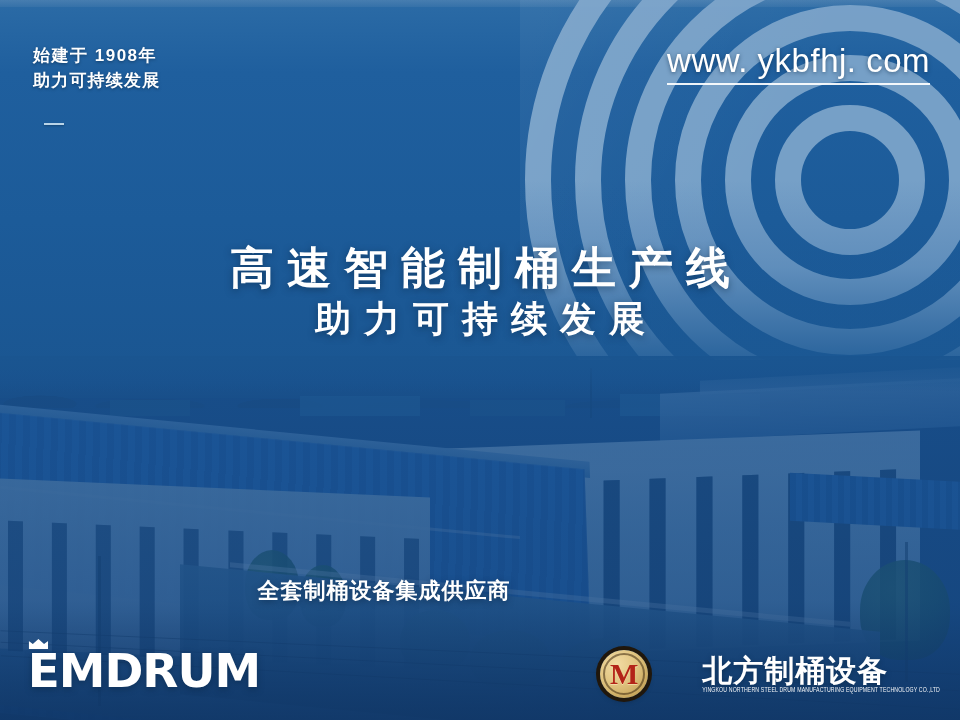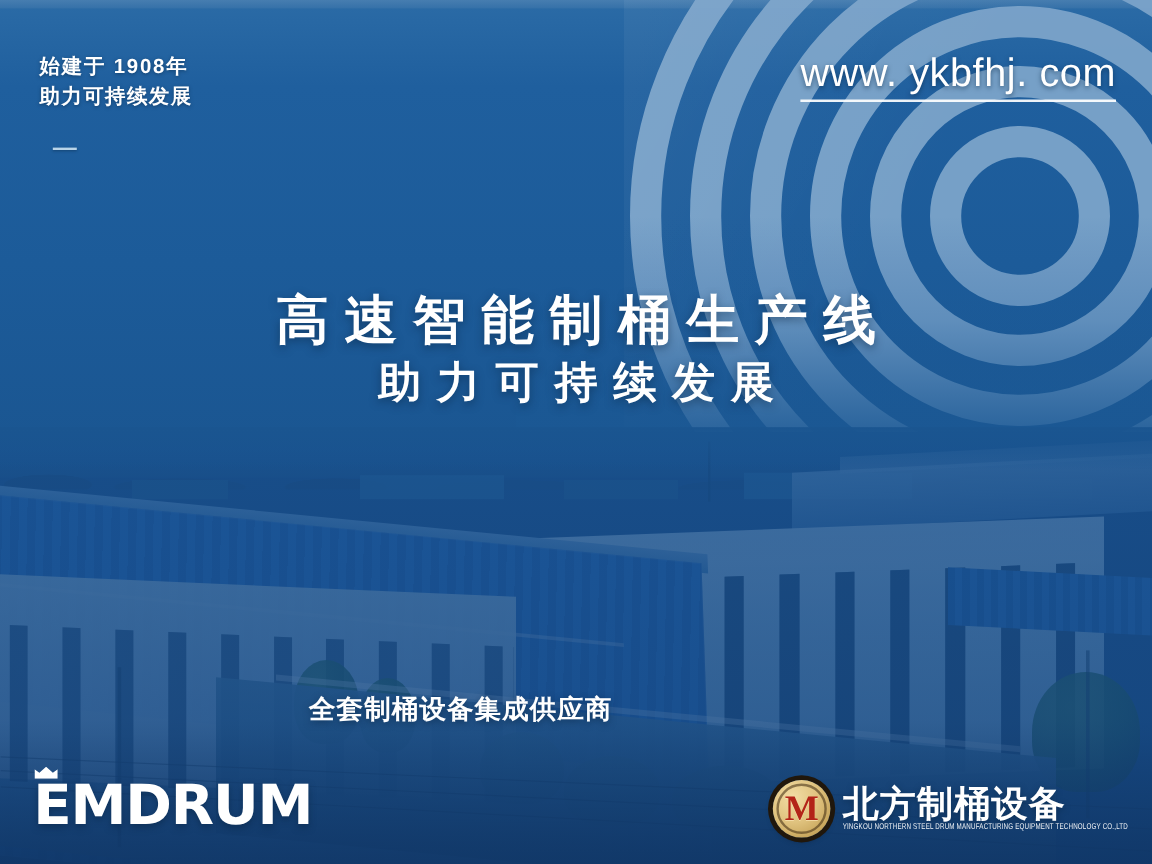--- a/index.html
+++ b/index.html
@@ -304,21 +304,21 @@
   .medallion::before {
     content:""; position:absolute; inset:3px; border-radius:50%;
     border:2px solid rgba(60,40,14,.55);
   }
   .medallion .m-letter {
     position:relative; z-index:2;
     font-family:"Liberation Serif","DejaVu Serif",serif;
     font-size:30px; font-weight:bold; color:#b32418; line-height:1;
     text-shadow:0 1px 0 rgba(255,235,190,.6);
   }
-  .logo-right .txtwrap { display:flex; flex-direction:column; gap:2px; }
+  .logo-right .txtwrap { display:flex; flex-direction:column; gap:2px;margin-left:44px; }
   .logo-right .cn2 {
     font-size:30px; font-weight:bold; color:#ffffff;
     letter-spacing:1px; line-height:1.05;
     text-shadow:0 2px 5px rgba(8,34,62,.55);
   }
   .logo-right .en2 {
     font-size:5.2px; color:#ffffff; letter-spacing:.15px;
     white-space:nowrap; line-height:1;
     transform:scaleY(1.35); transform-origin:left center;
     opacity:.95;

